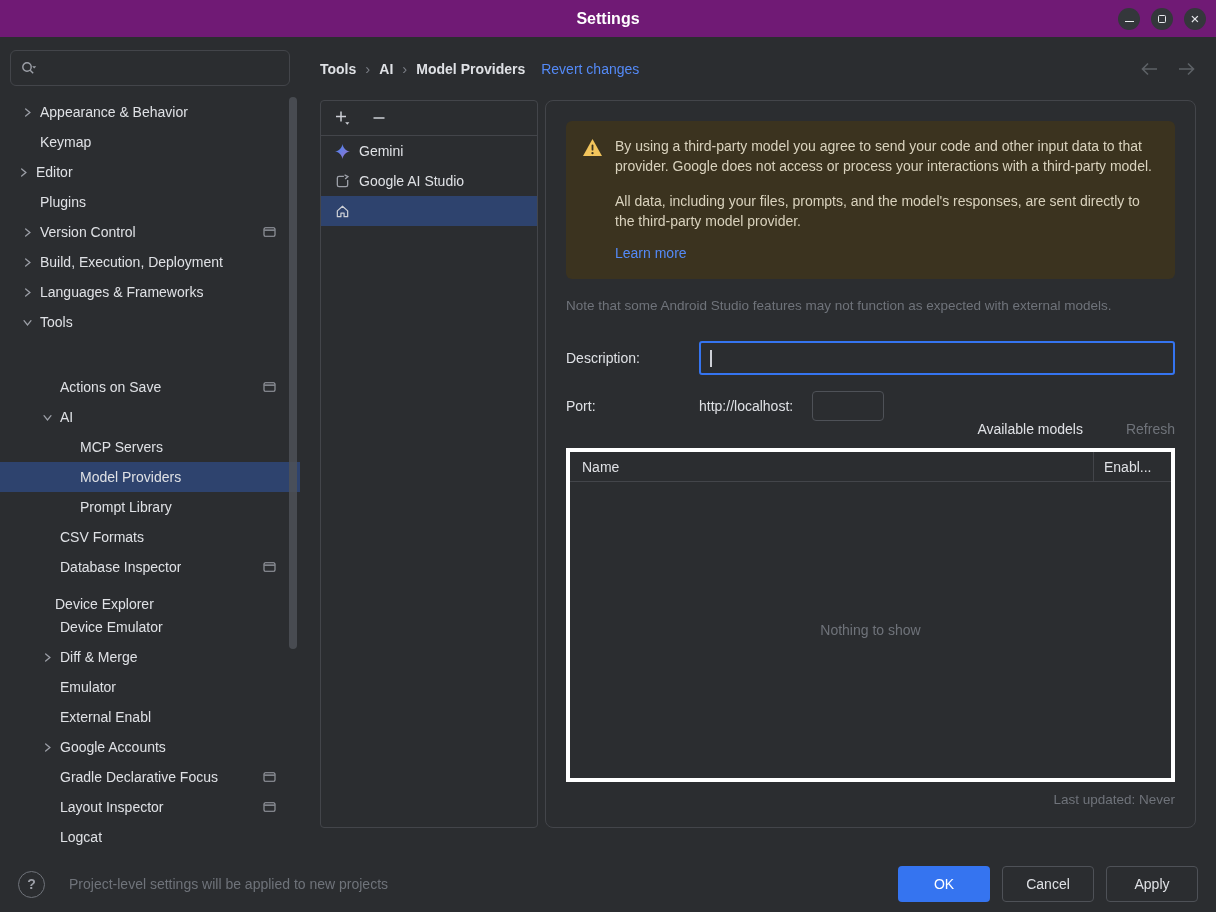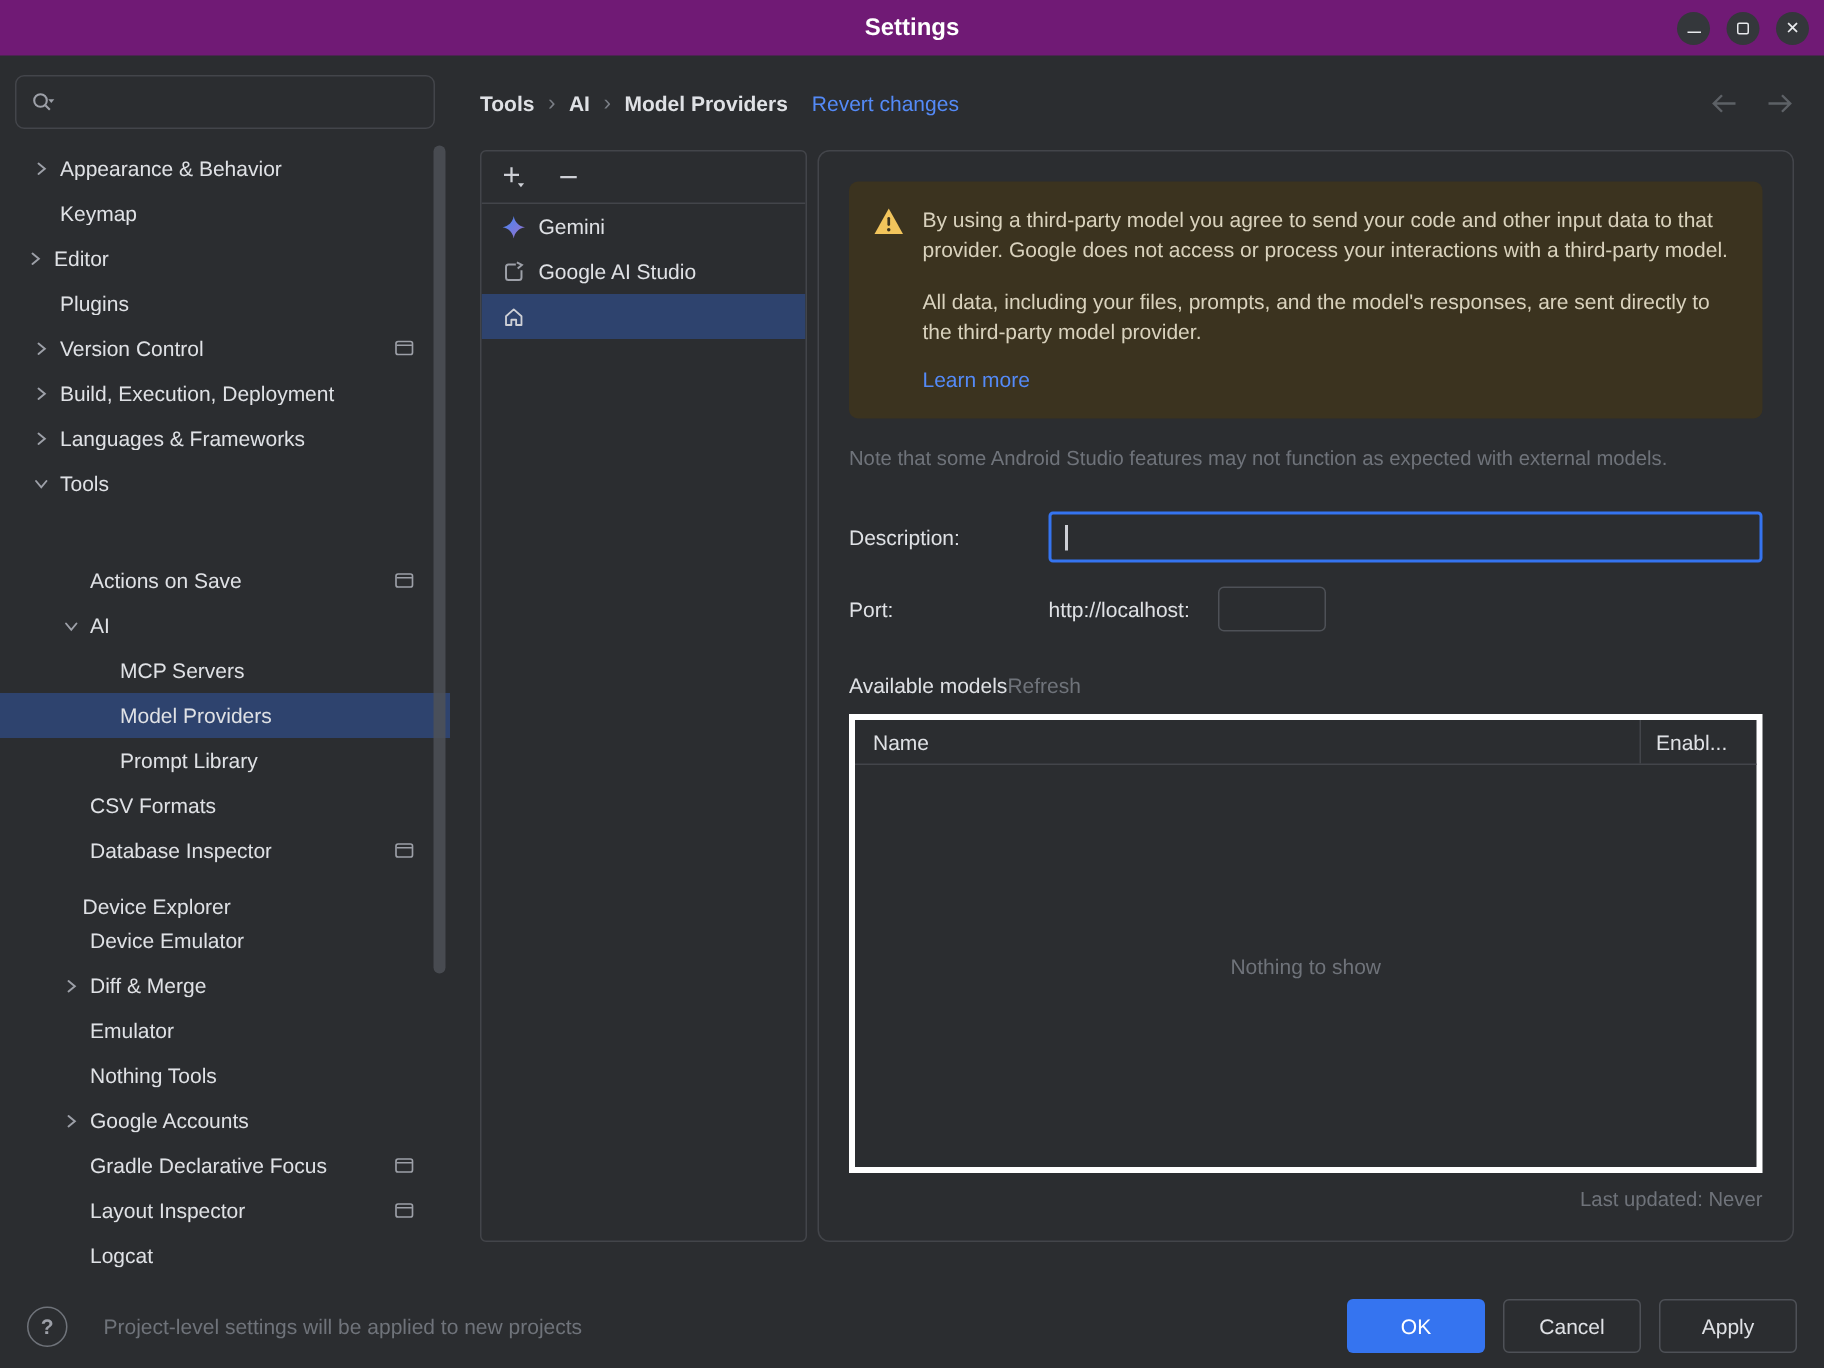--- a/index.html
+++ b/index.html
@@ -81,22 +81,22 @@
   .desc-row { margin-top:28px; }
   .desc-input { flex:1; height:34px; border:2px solid #3574f0; border-radius:3px;
     background:#2b2d30; display:flex; align-items:center; padding-left:9px; }
   .caret { width:1.5px; height:17px; background:#ced0d6; animation:blink 1.1s steps(1) infinite; }
   @keyframes blink { 0%,55% { opacity:1; } 56%,100% { opacity:0; } }
   .port-row { margin-top:16px; }
   .port-prefix { color:#dfe1e5; }
   .port-input { width:72px; height:30px; border:1px solid #4e5157; border-radius:4px;
     background:#2b2d30; margin-left:19px; }
 
-  .models-row { margin-top:28px; display:flex; justify-content:flex-start;
-    align-items:center; flex:0 0 auto; }
+  .models-row { display:flex; justify-content:flex-end;
+    align-items:center; flex:0 0 auto;gap:43px; }
   .refresh { color:#6f737a; }
   .models-table { margin-top:11px; border:4px solid #ffffff; flex:1; min-height:0;
     display:flex; flex-direction:column; }
   .tbl-header { height:30px; flex:0 0 auto; display:flex; align-items:stretch;
     border-bottom:1px solid #43454a; }
   .tbl-col-name { flex:1; display:flex; align-items:center; padding:0 12px; }
   .tbl-col-enabled { width:78px; flex:0 0 auto; display:flex; align-items:center;
     padding:0 10px; border-left:1px solid #43454a; white-space:nowrap; overflow:hidden; }
   .tbl-body { flex:1; display:flex; align-items:center; justify-content:center;
     color:#6f737a; }
@@ -270,21 +270,21 @@
               </svg>
             </span>
             <span class="tree-label">Diff &amp; Merge</span>
           </div>
           <div class="tree-row" style="padding-left: 34px;">
             <span class="chev"></span>
             <span class="tree-label">Emulator</span>
           </div>
           <div class="tree-row" style="padding-left: 34px;">
             <span class="chev"></span>
-            <span class="tree-label">Nothing Tools</span>
+            <span class="tree-label">External Enabl</span>
           </div>
           <div class="tree-row" style="padding-left: 34px;">
             <span class="chev">
               <svg width="11" height="11" viewBox="0 0 12 12" fill="none">
                 <path d="M4 2.2 L8.6 6 L4 9.8" stroke="#9da0a8" stroke-width="1.4" stroke-linecap="round"></path>
               </svg>
             </span>
             <span class="tree-label">Google Accounts</span>
           </div>
           <div class="tree-row" style="padding-left: 34px;">

